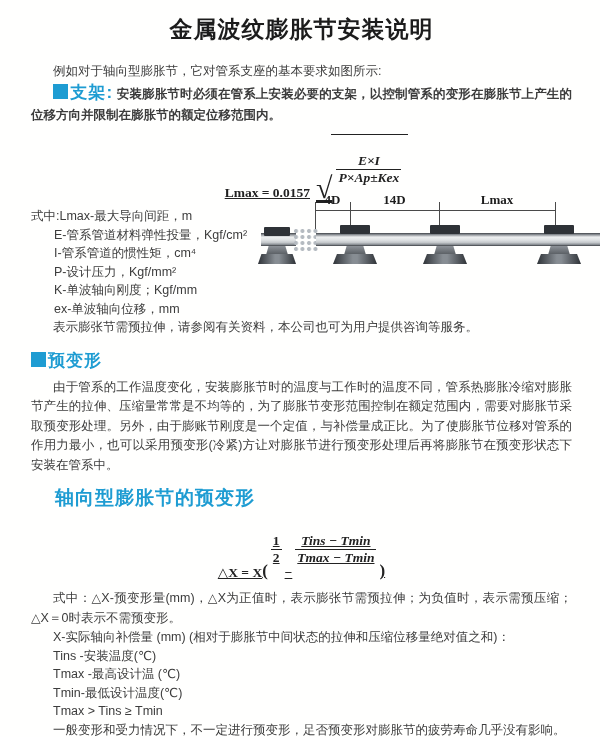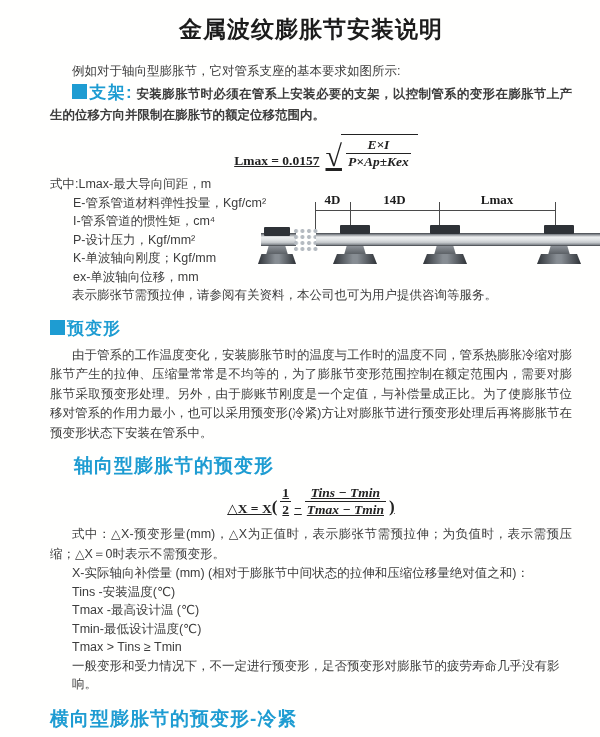--- a/index.html
+++ b/index.html
@@ -1,34 +1,34 @@
 <!DOCTYPE html>
 <html><head>
 <meta charset="utf-8">
 <style>
   html,body{margin:0;padding:0;background:#ffffff;}
   body{width:600px;height:737px;overflow:hidden;
        font-family:"Liberation Sans","DejaVu Sans",sans-serif;
        color:#3c3c3c;font-size:12.5px;}
   .page{position:relative;width:600px;height:737px;box-sizing:border-box;
-        padding:12px 28px 0 50px;background:#fffffe;}
+        padding:12px 28px 0 31px;background:#fffffe;}
   .title{text-align:center;font-size:23px;font-weight:bold;color:#1c1c1c;
          margin:2px 0 16px 0;letter-spacing:1px;}
   .sec-square{display:inline-block;width:15px;height:15px;background:#1e9cd2;
               margin-right:2px;vertical-align:-1px;}
   .sec-head-inline{font-size:17px;font-weight:bold;color:#1e9cd2;letter-spacing:1px;}
   .para{line-height:21px;text-align:justify;margin:0;}
   .intro{font-weight:bold;text-indent:22px;}
   .example{text-indent:22px;margin-top:2px;}
   .formula{display:flex;justify-content:center;align-items:flex-end;
            font-family:"Liberation Serif","DejaVu Serif",serif;
            font-weight:bold;color:#222;font-size:13.5px;text-decoration:underline;}
   .formula .it{font-style:italic;}
   .frac{display:inline-flex;flex-direction:column;align-items:center;
-        margin:0 3px;line-height:1.15;}
+        margin:16px 3px;line-height:1.15;}
   .frac .den{border-top:1.2px solid #222;padding:0 2px;}
   .frac .num{padding:0 2px;}
   .radical{font-size:30px;font-weight:normal;line-height:0.9;margin:0 -1px 0 6px;}
   .radicand{border-top:1.5px solid #222;padding:2px 4px 0 2px;}
   .f1{margin:8px 0 6px 30px;}
   .def-list{margin-top:6px;}
   .def-first{line-height:18.5px;}
   .def-item{line-height:18.5px;padding-left:23px;}
   .note-line{line-height:18.5px;}
   .note-indent{line-height:18.5px;text-indent:22px;}

